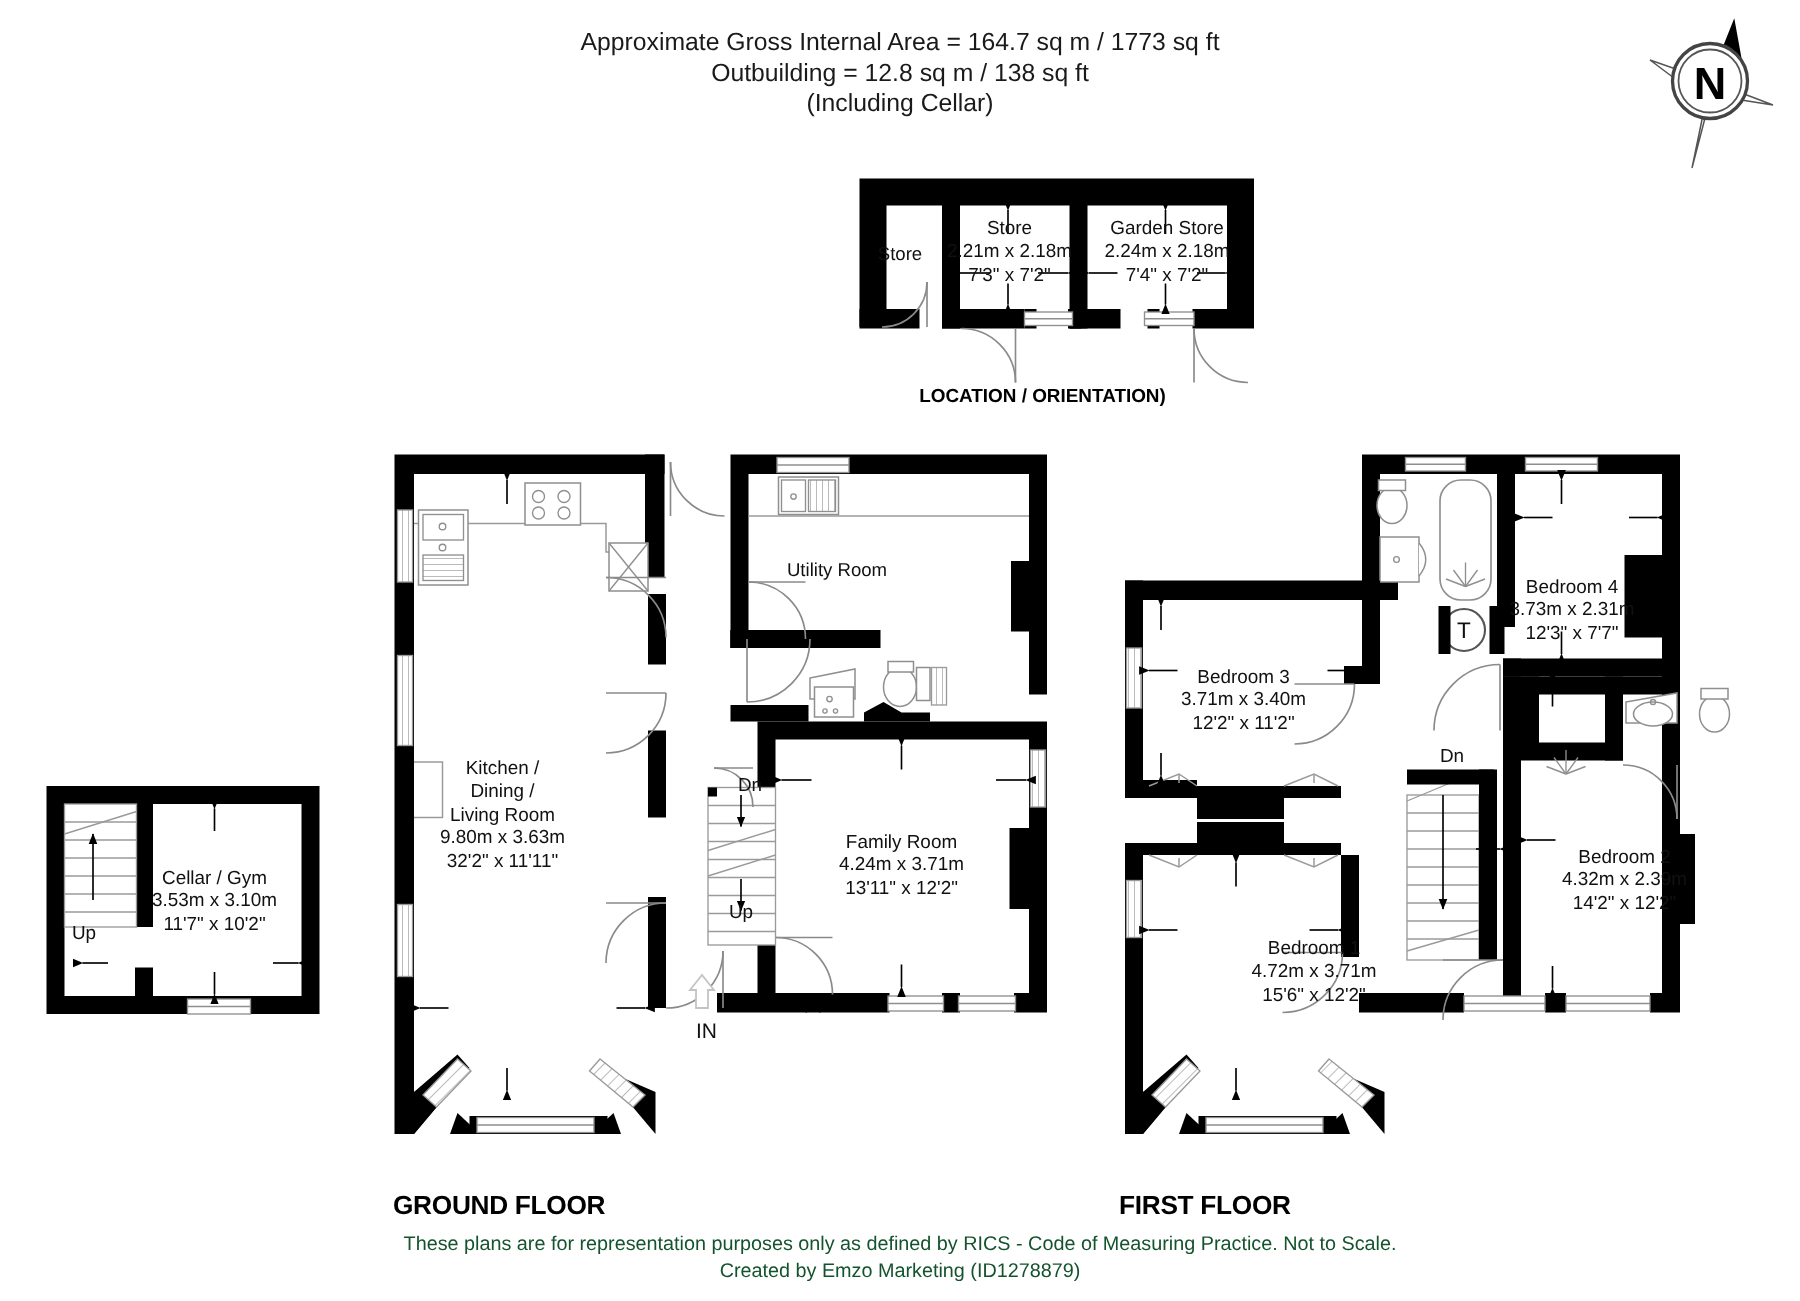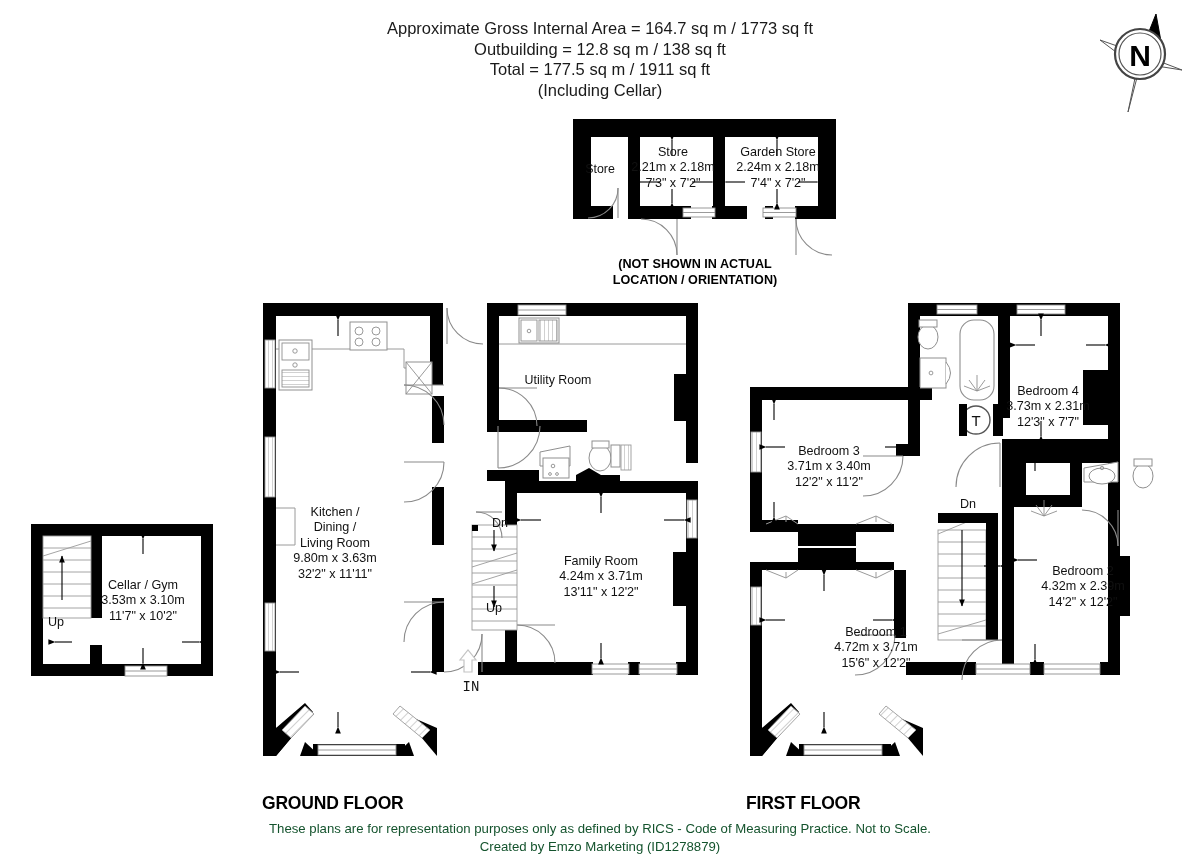--- a/index.html
+++ b/index.html
@@ -78,21 +78,20 @@
     color: #111;
     white-space: nowrap;
     transform: translateX(-50%);
   }
   .in-label {
     position: absolute;
     font-size: 14px;
     color: #111;
     white-space: nowrap;
     transform: translateX(-50%);
-    font-family: Liberation Mono, monospace;
   }
   .not-shown {
     position: absolute;
     left: 695px;
     top: 257px;
     width: 360px;
     transform: translateX(-50%);
     text-align: center;
     font-size: 12.6px;
     font-weight: bold;
@@ -125,21 +124,20 @@
   }
 </style>
 </head>
 <body>
 
 <div class="page">
 
   <div class="header-block">
     <div class="header-line">Approximate Gross Internal Area = 164.7 sq m / 1773 sq ft</div>
     <div class="header-line">Outbuilding = 12.8 sq m / 138 sq ft</div>
-    <div class="header-line">Total = 177.5 sq m / 1911 sq ft</div>
     <div class="header-line">(Including Cellar)</div>
   </div>
 
   <div class="compass">
     <svg viewBox="0 0 108 108" width="108" height="108">
 
       <g stroke="#555" stroke-width="1" fill="#ffffff">
         <polygon points="54,46 14,32 46,56"></polygon>
         <polygon points="54,46 96,62 58,56"></polygon>
         <polygon points="54,46 42,104 54,58"></polygon>
@@ -640,21 +638,20 @@
     <span class="rl-dim">7'3" x 7'2"</span>
   </div>
 
   <div class="room-label" style="left:778px; top:145px;">
     <span class="rl-name">Garden Store</span>
     <span class="rl-dim">2.24m x 2.18m</span>
     <span class="rl-dim">7'4" x 7'2"</span>
   </div>
 
   <div class="not-shown">
-    <div>(NOT SHOWN IN ACTUAL</div>
     <div>LOCATION / ORIENTATION)</div>
   </div>
 
   <div class="room-label" style="left:143px; top:578px;">
     <span class="rl-name">Cellar / Gym</span>
     <span class="rl-dim">3.53m x 3.10m</span>
     <span class="rl-dim">11'7" x 10'2"</span>
   </div>
   <div class="stair-label" style="left:56px; top:615px;">Up</div>
 

